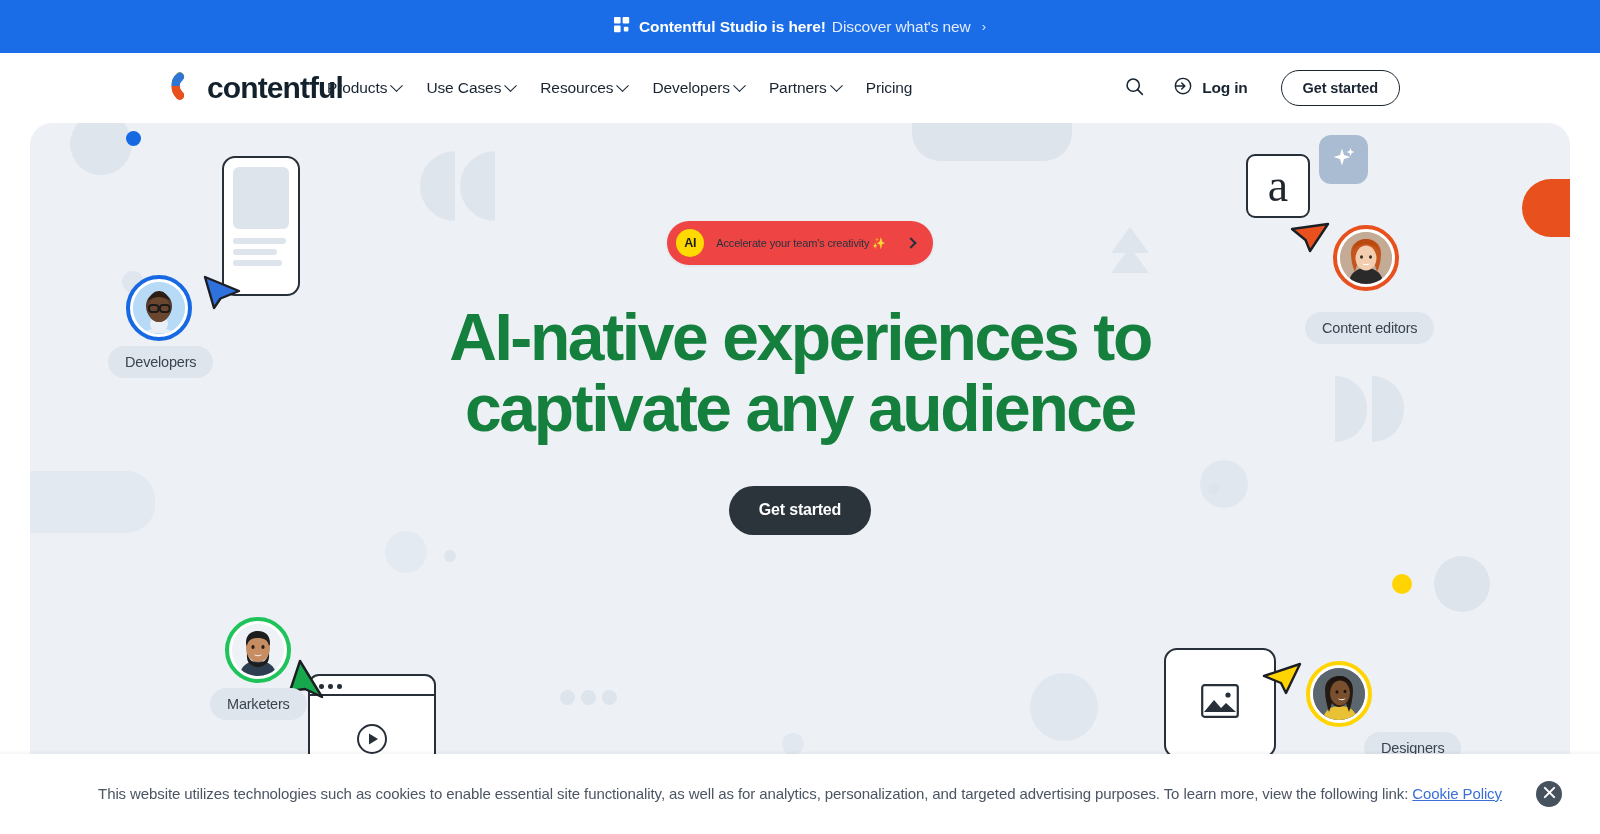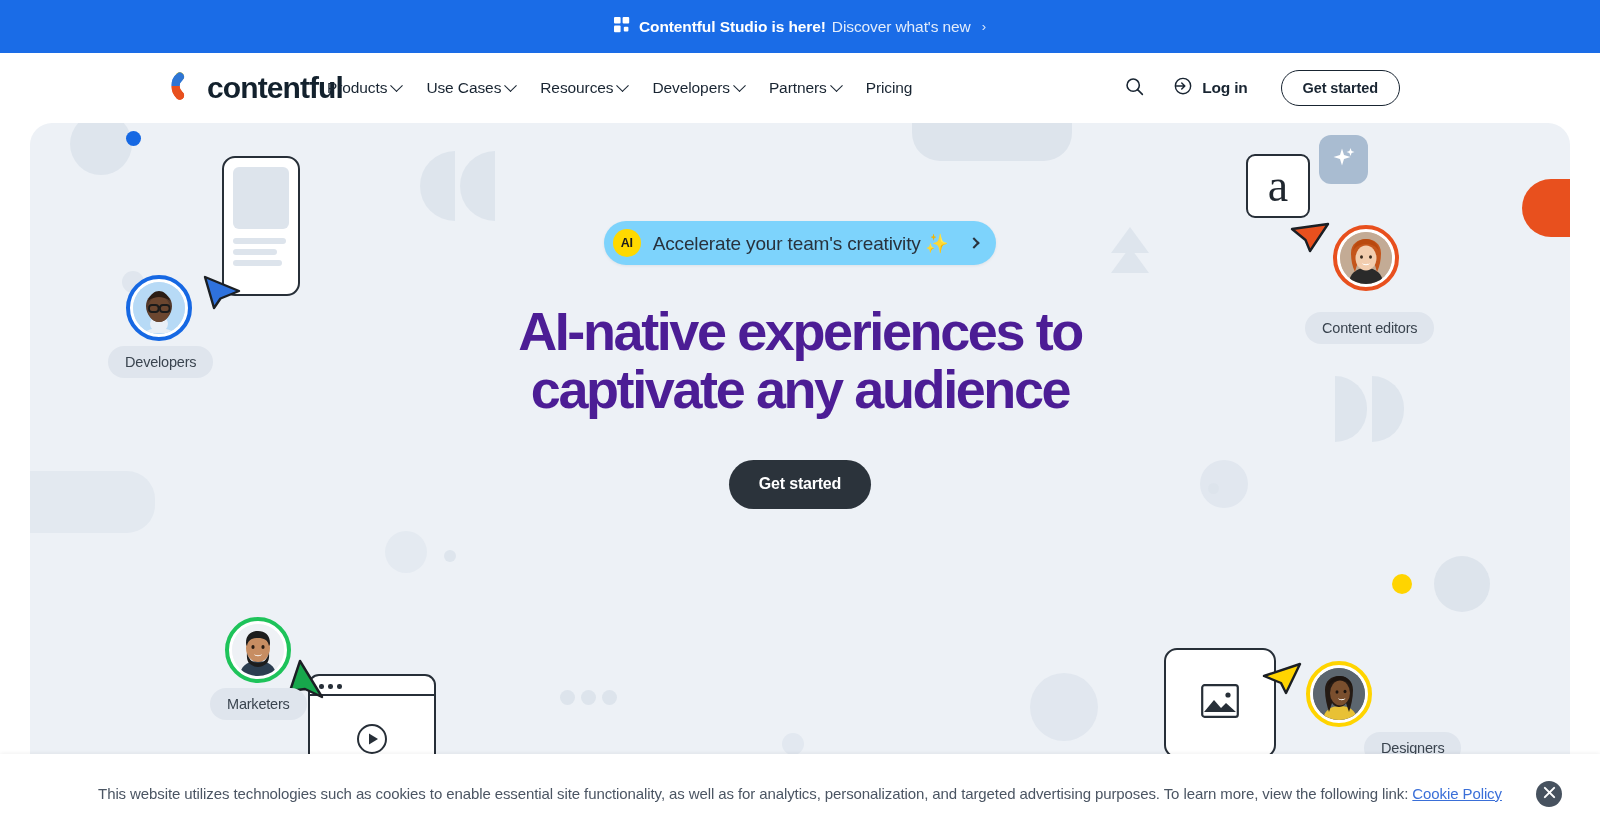--- a/index.html
+++ b/index.html
@@ -93,39 +93,39 @@
   }
 
   
   .hero-center {
     position: absolute; left: 0; top: 0; width: 1540px; height: 711px;
     display: flex; flex-direction: column; align-items: center;
     padding-top: 98px; pointer-events: none;
   }
   .ai-pill {
     display: flex; align-items: center; gap: 12px;
-    background: #7dd3fc; border-radius: 100px;
+    background: #ef4444; border-radius: 100px;
     padding: 8px 18px 8px 9px; cursor: pointer; pointer-events: auto;
     box-shadow: 0 1px 3px rgba(16,28,44,.07);
   }
   .ai-badge {
     width: 28px; height: 28px; border-radius: 50%; background: #ffd900;
     display: flex; align-items: center; justify-content: center;
     font-size: 12.5px; font-weight: 700; color: #1c1c1c; letter-spacing: -0.2px;
   }
-  .ai-text { font-size: 19px; color: #28323d; letter-spacing: -0.15px; }
+  .ai-text { font-size: 11px; color: #28323d; letter-spacing: -0.15px; }
   .ai-chev {
     width: 8px; height: 8px; border-right: 2px solid #28323d;
     border-bottom: 2px solid #28323d; transform: rotate(-45deg);
     margin-left: 9px;
   }
   .hero-title {
     margin-top: 37px; width: 720px; text-align: center;
-    font-size: 54px; line-height: 1.08; font-weight: 700;
-    color: #4c1d95; letter-spacing: -2.4px;
+    font-size: 66px; line-height: 1.08; font-weight: 700;
+    color: #15803d; letter-spacing: -2.4px;
   }
   .hero-sub {
     margin-top: 34px; width: 480px; text-align: center;
     font-size: 16.5px; line-height: 1.5; color: #4a5562; letter-spacing: -0.15px;
   }
   .hero-cta {
     margin-top: 41px; height: 49px; padding: 0 30px;
     background: #2b333b; color: #ffffff; border: none; border-radius: 100px;
     font-size: 16px; font-weight: 700; cursor: pointer; pointer-events: auto;
     font-family: "Liberation Sans", sans-serif; letter-spacing: -0.2px;

